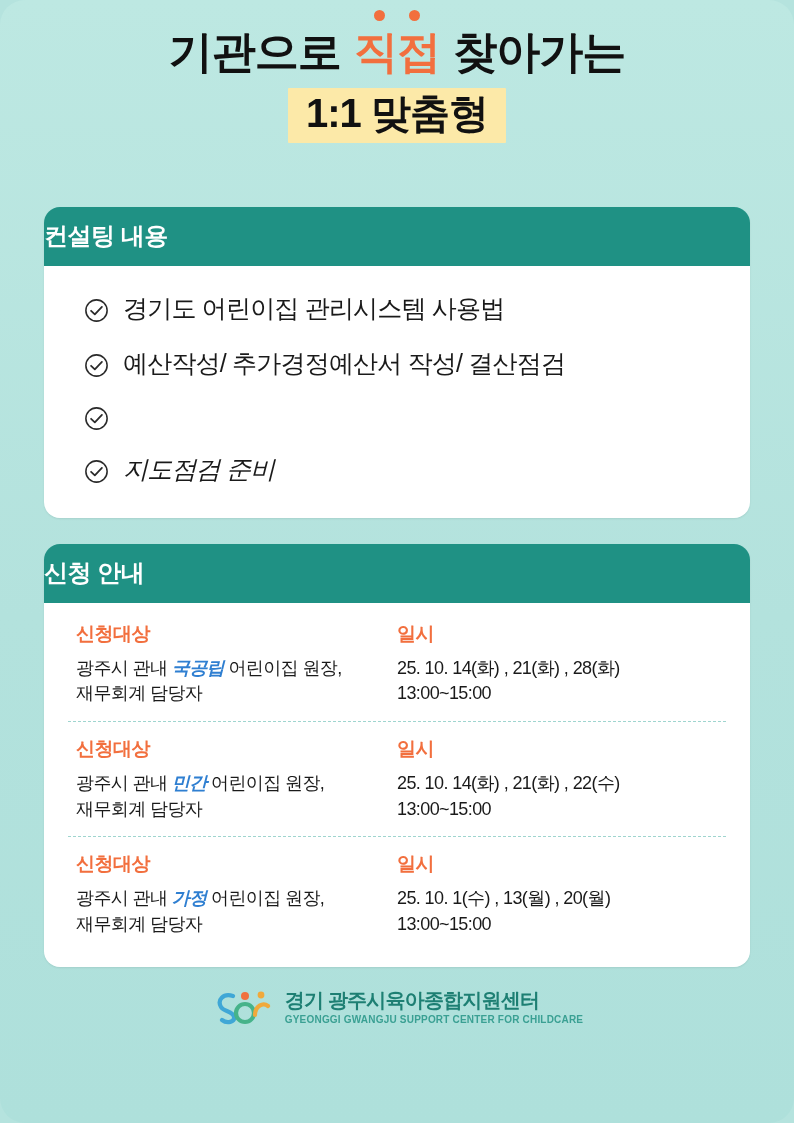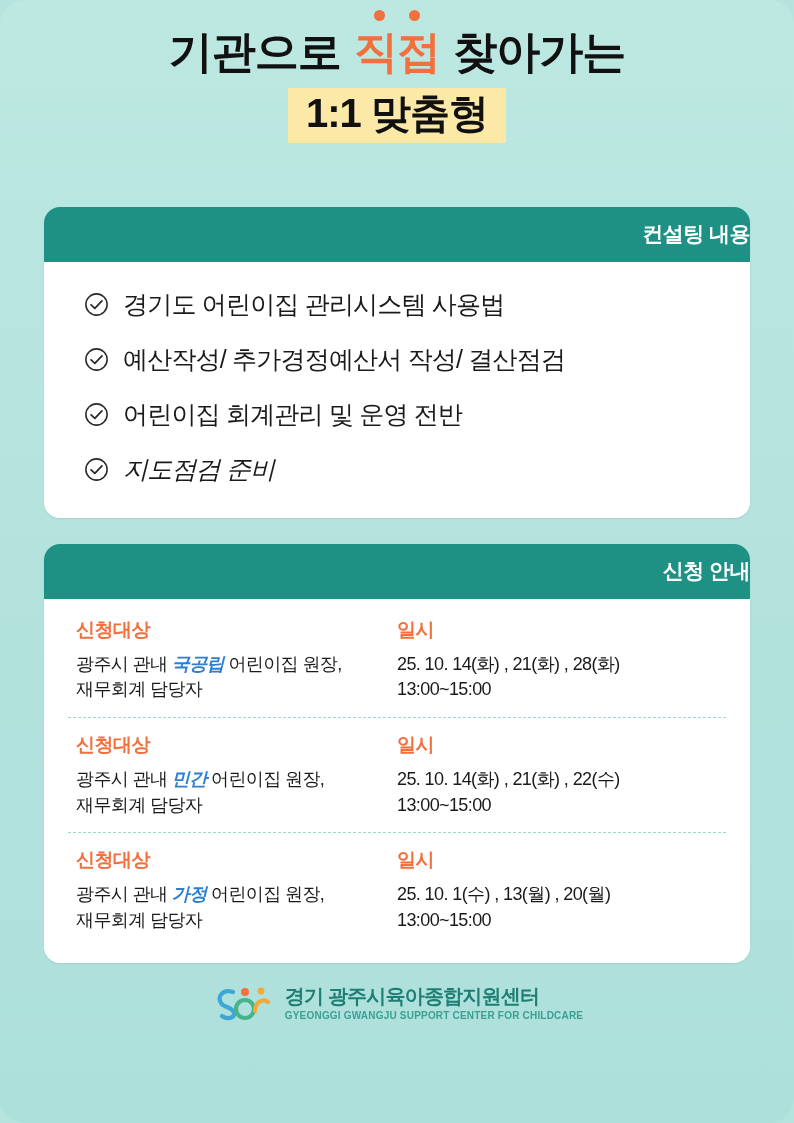--- a/index.html
+++ b/index.html
@@ -98,42 +98,42 @@
   
   .card {
     margin: 0 44px;
     border-radius: 16px;
     overflow: hidden;
     box-shadow: 0 1px 2px rgba(0,0,0,0.08);
   }
   .card-header {
     background: #1f9184;
     color: #ffffff;
-    font-size: 21px;
-    font-weight: bold;
-    text-align: right;
+    font-size: 24px;
+    font-weight: bold;
+    text-align: left;
     padding: 13px 0 14px 0;
     letter-spacing: -0.5px;
   }
   .card-body {
     background: #ffffff;
     padding: 26px 40px 30px 40px;
   }
 
   #content-card {
     margin-top: 62px;
   }
   .content-list {
     list-style: none;
     margin: 0;
     padding: 0;
   }
   .content-list li {
     display: flex;
-    align-items: flex-start;
+    align-items: center;
     font-size: 25px;
     letter-spacing: -0.8px;
     color: #1a1a1a;
     margin-bottom: 22px;
   }
   .content-list li:last-child {
     margin-bottom: 2px;
     font-style: italic;
   }
   .check {
@@ -259,21 +259,20 @@
           </span>
           <span>예산작성/ 추가경정예산서 작성/ 결산점검</span>
         </li>
         <li>
           <span class="check">
             <svg width="25" height="25" viewBox="0 0 24 24">
                 <circle cx="12" cy="12" r="10.2" fill="none" stroke="#2b2b2b" stroke-width="1.5"></circle>
                 <path d="M6.8 12.3 L10.4 15.7 L17.2 8.6" fill="none" stroke="#2b2b2b" stroke-width="1.7" stroke-linecap="round" stroke-linejoin="round"></path>
               </svg>
           </span>
-          <span>어린이집 회계관리 및 운영 전반</span>
         </li>
         <li>
           <span class="check">
             <svg width="25" height="25" viewBox="0 0 24 24">
                 <circle cx="12" cy="12" r="10.2" fill="none" stroke="#2b2b2b" stroke-width="1.5"></circle>
                 <path d="M6.8 12.3 L10.4 15.7 L17.2 8.6" fill="none" stroke="#2b2b2b" stroke-width="1.7" stroke-linecap="round" stroke-linejoin="round"></path>
               </svg>
           </span>
           <span>지도점검 준비</span>
         </li>

